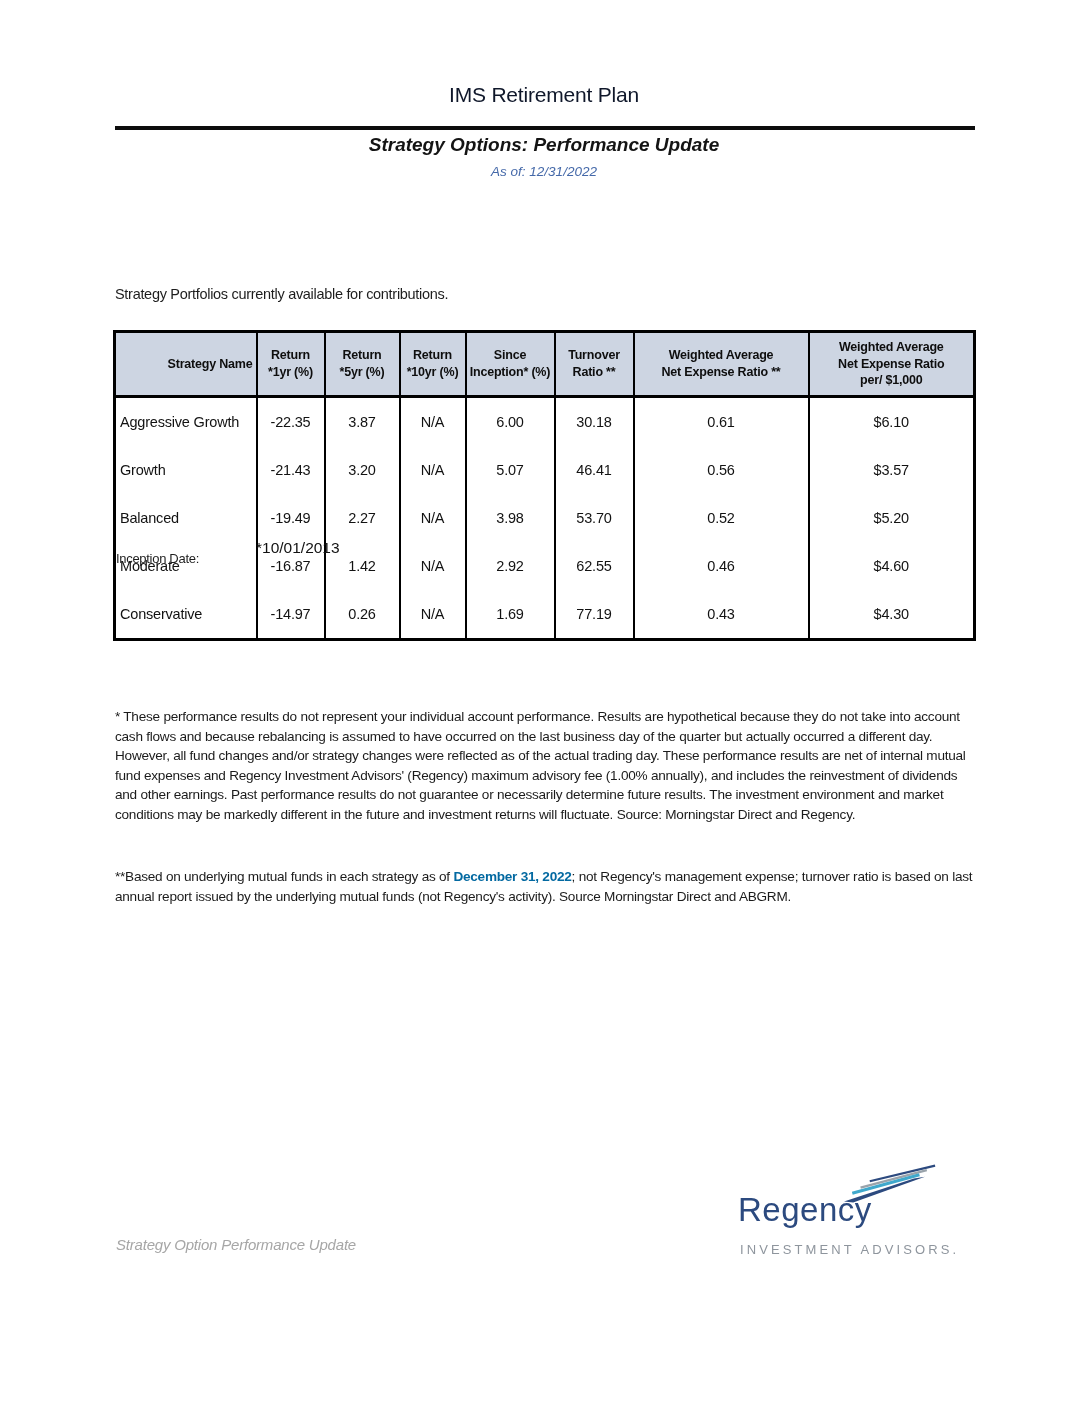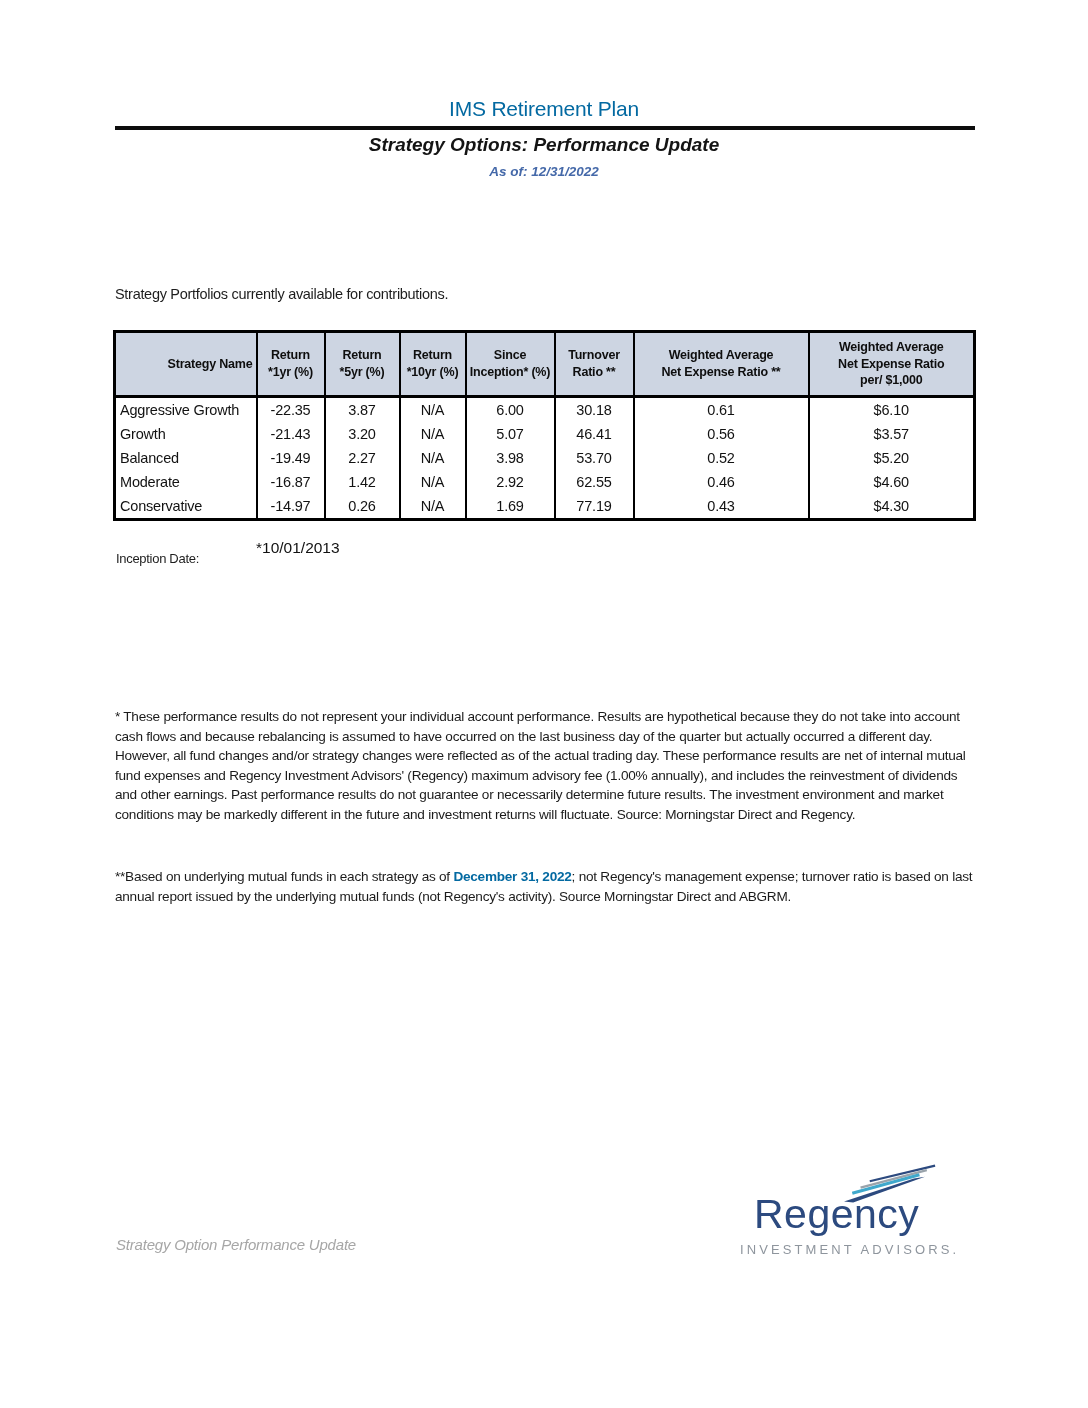--- a/index.html
+++ b/index.html
@@ -5,33 +5,33 @@
   html,body{margin:0;padding:0;background:#ffffff;}
   .page{
     position:relative;
     width:1088px;height:1408px;
     background:#ffffff;
     font-family:"Liberation Sans", sans-serif;
     color:#1c1c1c;
     overflow:hidden;
   }
   .doc-title{
-    position:absolute;top:97px;left:0;width:100%;
-    text-align:center;font-size:21px;color:#0369a1;letter-spacing:-0.2px;
+    position:absolute;top:83px;left:0;width:100%;
+    text-align:center;font-size:21px;color:#0f172a;letter-spacing:-0.2px;
   }
   .title-rule{
     position:absolute;top:126px;left:115px;width:860px;height:4px;background:#0d0d0d;
   }
   .doc-subtitle{
     position:absolute;top:134px;left:0;width:100%;
     text-align:center;font-size:19px;font-weight:bold;font-style:italic;color:#141414;
   }
   .doc-asof{
     position:absolute;top:164px;left:0;width:100%;
-    text-align:center;font-size:13.5px;font-weight:bold;font-style:italic;color:#4569a9;
+    text-align:center;font-size:13.5px;font-weight:normal;font-style:italic;color:#4569a9;
   }
   .intro-line{
     position:absolute;top:286px;left:115px;
     font-size:14.5px;letter-spacing:-0.3px;color:#1d1d1d;
   }
   .table-wrap{position:absolute;top:330px;left:113px;width:860px;}
   table.perf{
     border-collapse:collapse;table-layout:fixed;width:860px;
     border:3px solid #000;
   }
@@ -41,21 +41,21 @@
     border-bottom:3px solid #000;
     font-size:12.5px;font-weight:bold;color:#0e0e0e;
     text-align:center;vertical-align:middle;
     white-space:pre-line;line-height:1.35;
     height:58px;padding:2px 3px;letter-spacing:-0.2px;
   }
   table.perf th.col-name{text-align:right;padding-left:14px;}
   table.perf td{
     border-left:2px solid #000;
     font-size:14.5px;color:#121212;
-    text-align:center;height:24px;padding:0 3px;letter-spacing:-0.2px;margin-left:48px;
+    text-align:center;height:24px;padding:12px 3px;letter-spacing:-0.2px;margin-left:48px;
   }
   table.perf td.cell-name{text-align:left;padding-left:4px;}
   .inception-label{
     position:absolute;top:543px;left:116px;font-size:13px;letter-spacing:-0.3px;color:#1d1d1d;margin-top:8px;
   }
   .inception-value{
     position:absolute;top:539px;left:256px;font-size:15.5px;color:#111;
   }
   .footnote-1{
     position:absolute;top:707px;left:115px;width:858px;
@@ -66,22 +66,22 @@
     font-size:13.6px;line-height:19.6px;letter-spacing:-0.25px;color:#1b1b1b;
   }
   .footnote-2 .hl{font-weight:bold;color:#0369a1;}
   .page-footer{
     position:absolute;top:1236px;left:116px;
     font-size:15px;font-style:italic;color:#a6a6a6;letter-spacing:-0.2px;
   }
   .logo{position:absolute;top:1164px;left:738px;width:210px;height:95px;}
   .logo .swoosh{position:absolute;top:0;left:106px;width:92px;height:40px;}
   .logo .wordmark{
-    position:absolute;top:28px;left:16px;
-    font-size:41px;line-height:1.1;color:#2c4a7f;letter-spacing:0.5px;font-weight:400;
+    position:absolute;top:28px;left:0;
+    font-size:33px;line-height:1.1;color:#2c4a7f;letter-spacing:0.5px;font-weight:400;
   }
   .logo .tagline{
     position:absolute;top:78px;left:2px;
     font-size:13px;color:#8e959d;letter-spacing:3.1px;white-space:nowrap;
   }
 </style>
 </head>
 <body>
 
 <div class="page">

